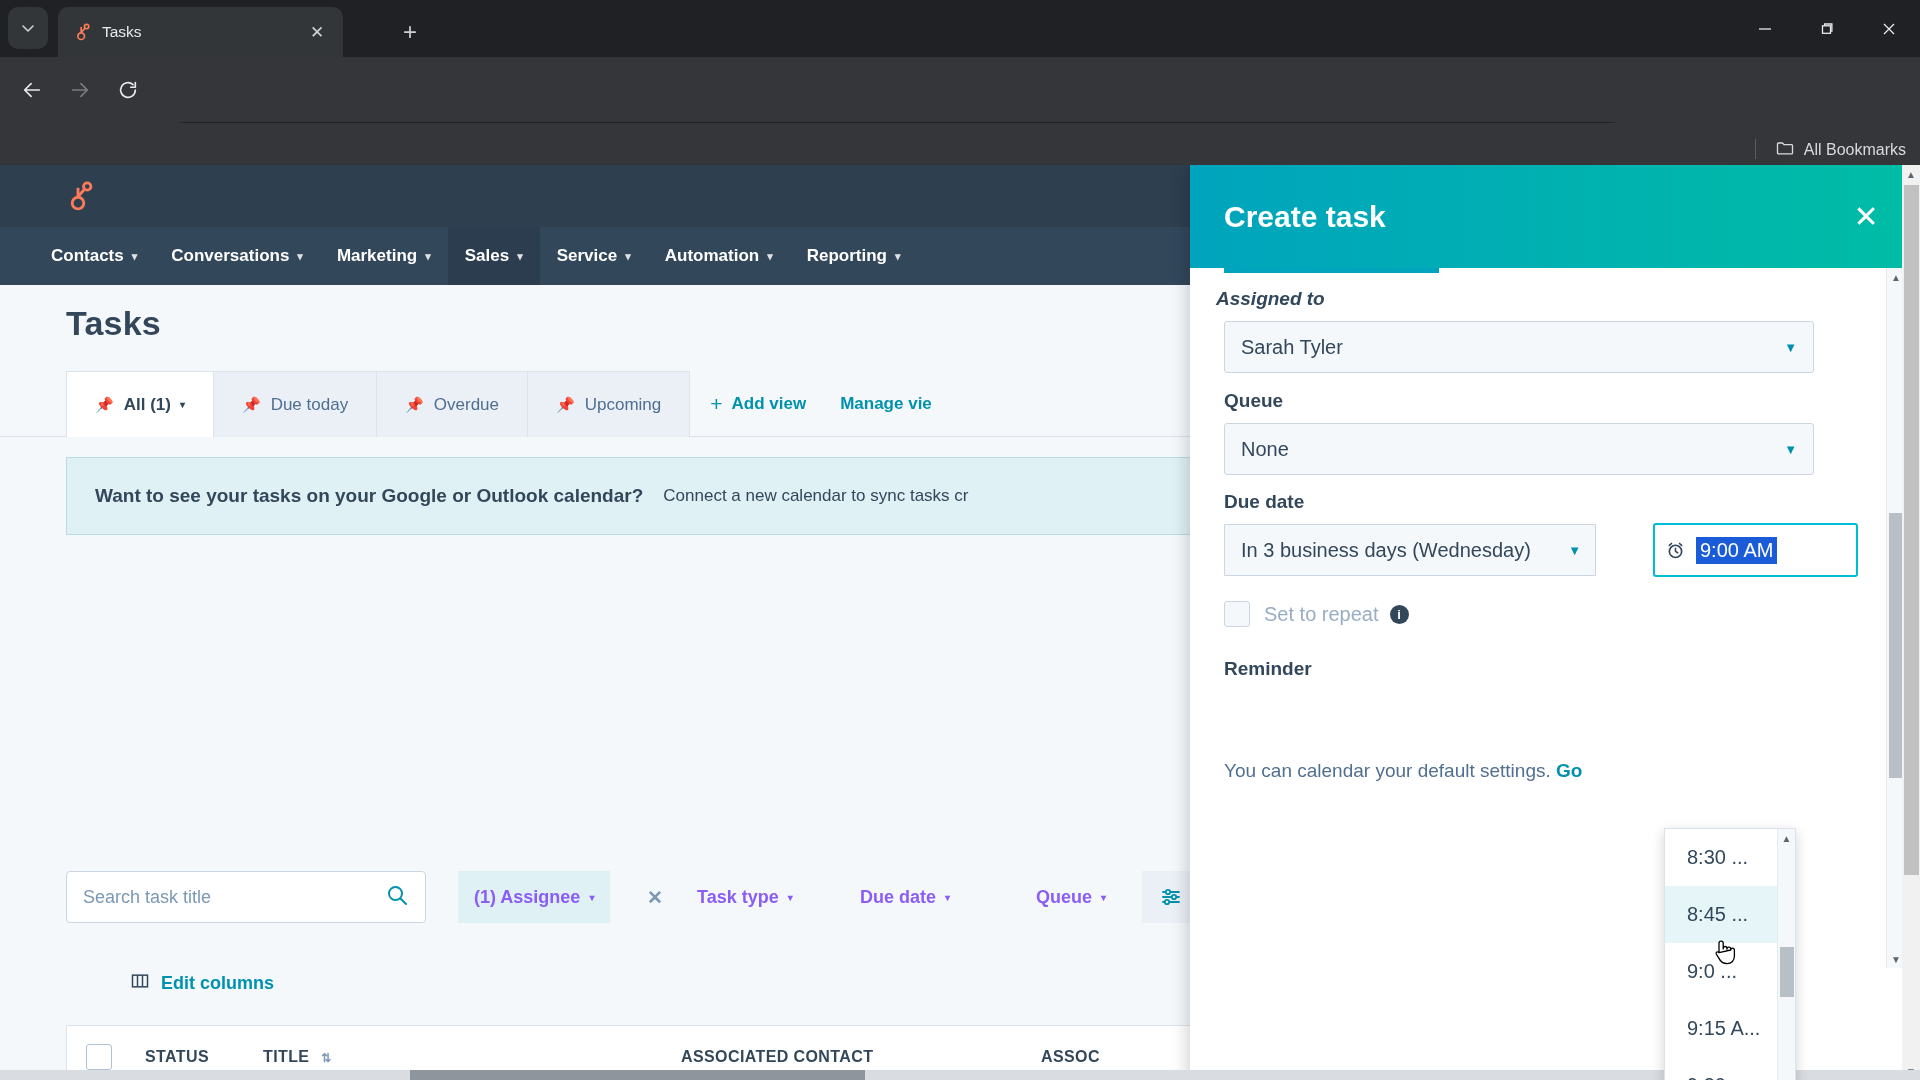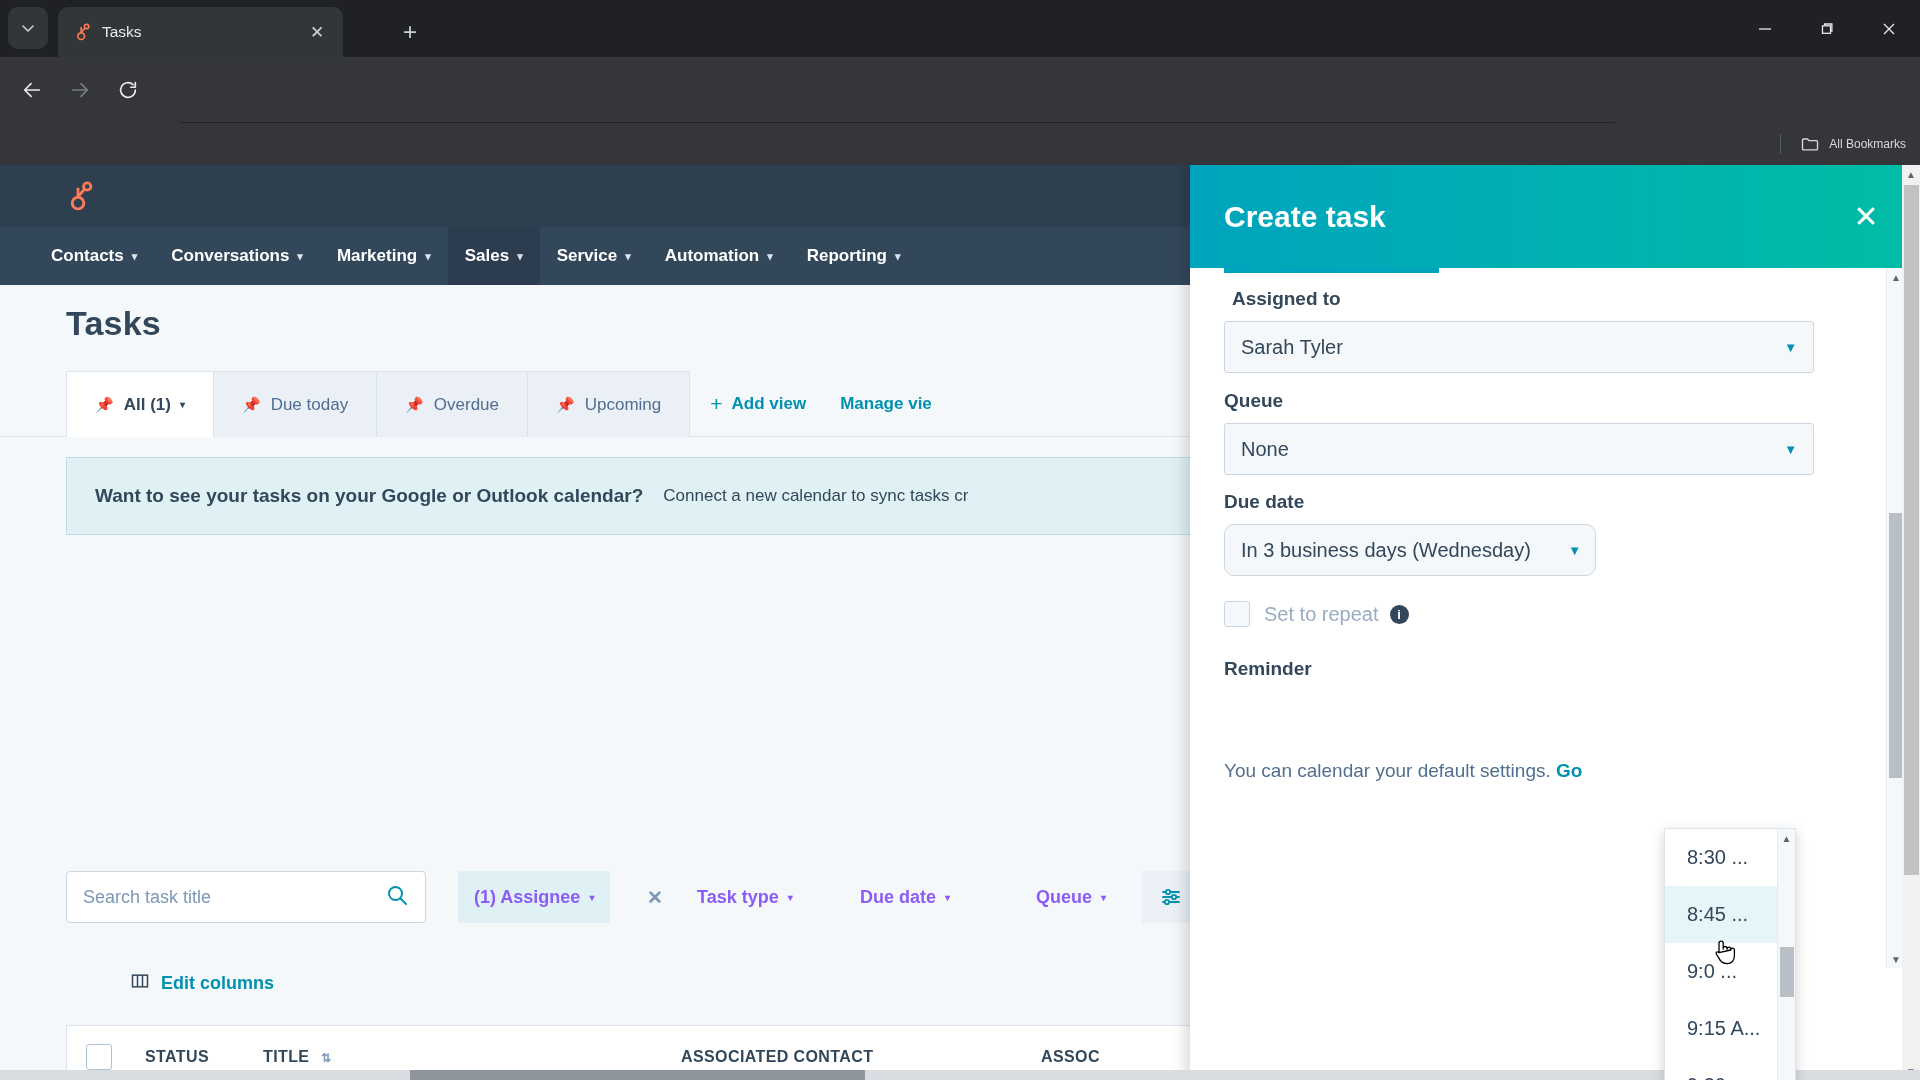--- a/index.html
+++ b/index.html
@@ -58,21 +58,21 @@
 
   #sidepanel-btn { position:absolute; left:1672px; top:70px; width:40px; height:40px; display:flex; align-items:center; justify-content:center; color:#e8eaed; }
   #incognito-pill {
     position:absolute; left:1723px; top:68px; height:44px; background:#3c4043; border-radius:22px;
     display:flex; align-items:center; padding:0 16px 0 12px; color:#e8eaed; font-size:16px;
   }
   #incognito-pill .inc-icon { width:24px; height:24px; margin-right:9px; display:flex; align-items:center; justify-content:center;}
   #chrome-menu-btn { position:absolute; left:1872px; top:70px; width:36px; height:40px; display:flex; align-items:center; justify-content:center; color:#e8eaed; }
 
   #bookmarks-bar { position:absolute; top:123px; left:0; width:1920px; height:42px; background:#35363a; }
-  #all-bookmarks { position:absolute; right:14px; top:6px; height:30px; display:flex; align-items:center; color:#d8dadd; font-size:12px; }
+  #all-bookmarks { position:absolute; right:14px; top:6px; height:30px; display:flex; align-items:flex-end; color:#d8dadd; font-size:16px; }
   #all-bookmarks .bm-sep { width:1px; height:20px; background:#5c5f62; margin-right:18px; }
   #all-bookmarks .bm-folder { width:22px; height:22px; margin-right:8px; display:flex; align-items:center; justify-content:center;}
 
   
   #app { position:absolute; top:165px; left:0; width:1920px; height:915px; background:#f5f8fa; overflow:hidden; }
 
   #hs-topbar { position:absolute; top:0; left:0; width:1920px; height:62px; background:#2e3f50; }
   #hs-logo { position:absolute; left:62px; top:14px; width:34px; height:34px; }
 
   #hs-nav { position:absolute; top:62px; left:0; width:1920px; height:58px; background:#33475b; display:flex; align-items:stretch; padding-left:34px; }
@@ -175,28 +175,28 @@
   #panel-cut { position:absolute; top:0; left:34px; width:215px; height:5px; background:#00a4bd; }
 
   .field-label { position:absolute; font-size:19px; color:#33475b; font-weight:600; }
   .field-input {
     position:absolute; left:34px; width:590px; height:52px; background:#f5f8fa;
     border:1px solid #cbd6e2; border-radius:3px; display:flex; align-items:center; padding:0 16px;
     font-size:20px; color:#33475b;
   }
   .field-input .sel-caret { position:absolute; right:16px; color:#0091ae; font-size:13px; }
 
-  #label-assigned { left:42px; top:20px; }
+  #label-assigned { left:26px; top:20px;font-style:italic; }
   #input-assigned { top:53px; }
   #label-queue { left:34px; top:122px; }
   #input-queue { top:155px; }
   #label-duedate { left:34px; top:223px; }
   #input-duedate {
     position:absolute; left:34px; top:256px; width:372px; height:52px; background:#f5f8fa;
-    border:1px solid #cbd6e2; border-radius:10px; display:flex; align-items:center; padding:0 16px;
+    border:1px solid #cbd6e2; border-radius:1px; display:flex; align-items:center; padding:0 16px;
     font-size:20px; color:#33475b;
   }
   #input-duedate .sel-caret { position:absolute; right:14px; color:#0091ae; font-size:13px; }
 
   #input-time {
     position:absolute; left:419px; top:255px; width:205px; height:54px; background:#ffffff;
     border:2px solid #00bdd6; border-radius:3px; display:flex; align-items:center; padding:0 10px;
   }
   #input-time .clock { margin-right:10px; color:#33475b; display:flex; align-items:center; }
   #input-time .time-val {
@@ -560,20 +560,30 @@
       </div>
     </div>
 
     <div id="panel-inner-scrollbar">
       <div class="sb-arrow up">▲</div>
       <div class="sb-thumb"></div>
       <div class="sb-arrow down">▼</div>
     </div>
   </div>
 
+  <div id="input-time" style="left:1653px; top:358px;">
+    <span class="clock">
+      <svg viewBox="0 0 24 24" width="21" height="21">
+        <circle cx="12" cy="13" r="7" fill="none" stroke="#33475b" stroke-width="1.9"></circle>
+        <path d="M12 9.5V13l2.5 1.6" stroke="#33475b" stroke-width="1.8" fill="none" stroke-linecap="round"></path>
+        <path d="M5 6.2L7.4 4M19 6.2L16.6 4" stroke="#33475b" stroke-width="1.9" stroke-linecap="round"></path>
+      </svg>
+    </span>
+    <span class="time-val">9:00 AM</span>
+  </div>
 
   <div id="time-dropdown-outer">
     <div class="time-opt">
         <span>8:30 ...</span>
       </div>
     <div class="time-opt hover">
         <span>8:45 ...</span>
       </div>
     <div class="time-opt">
         <span>9:0 ...</span>

